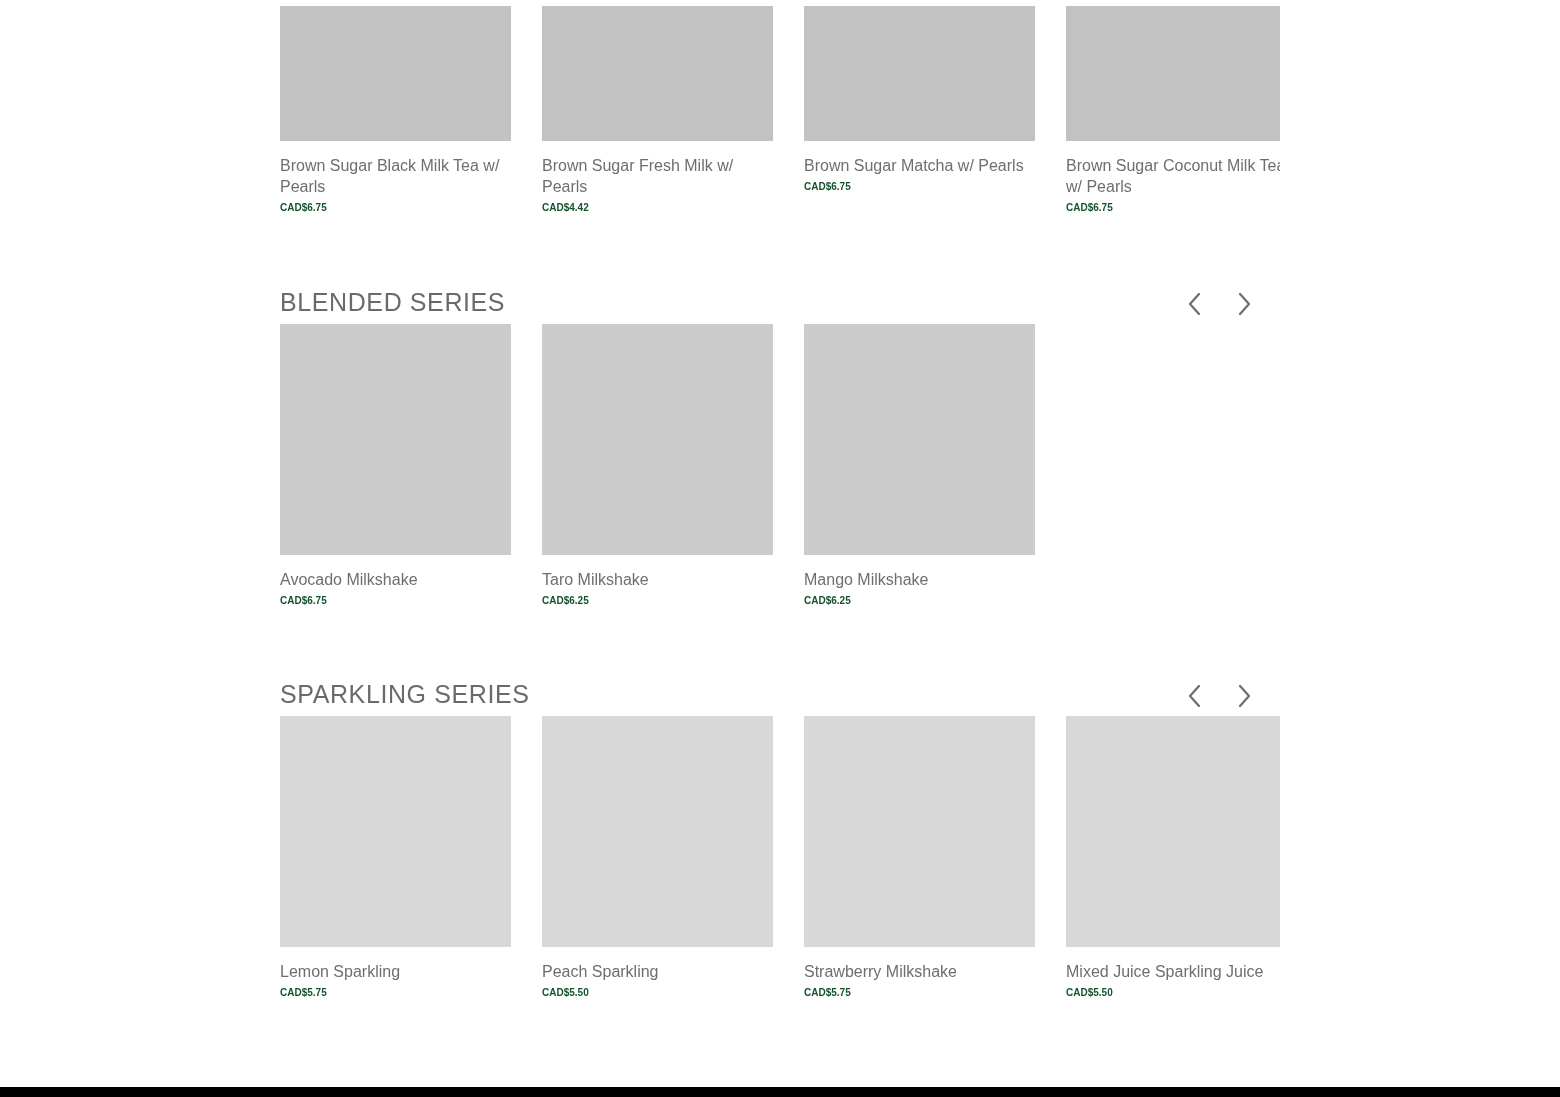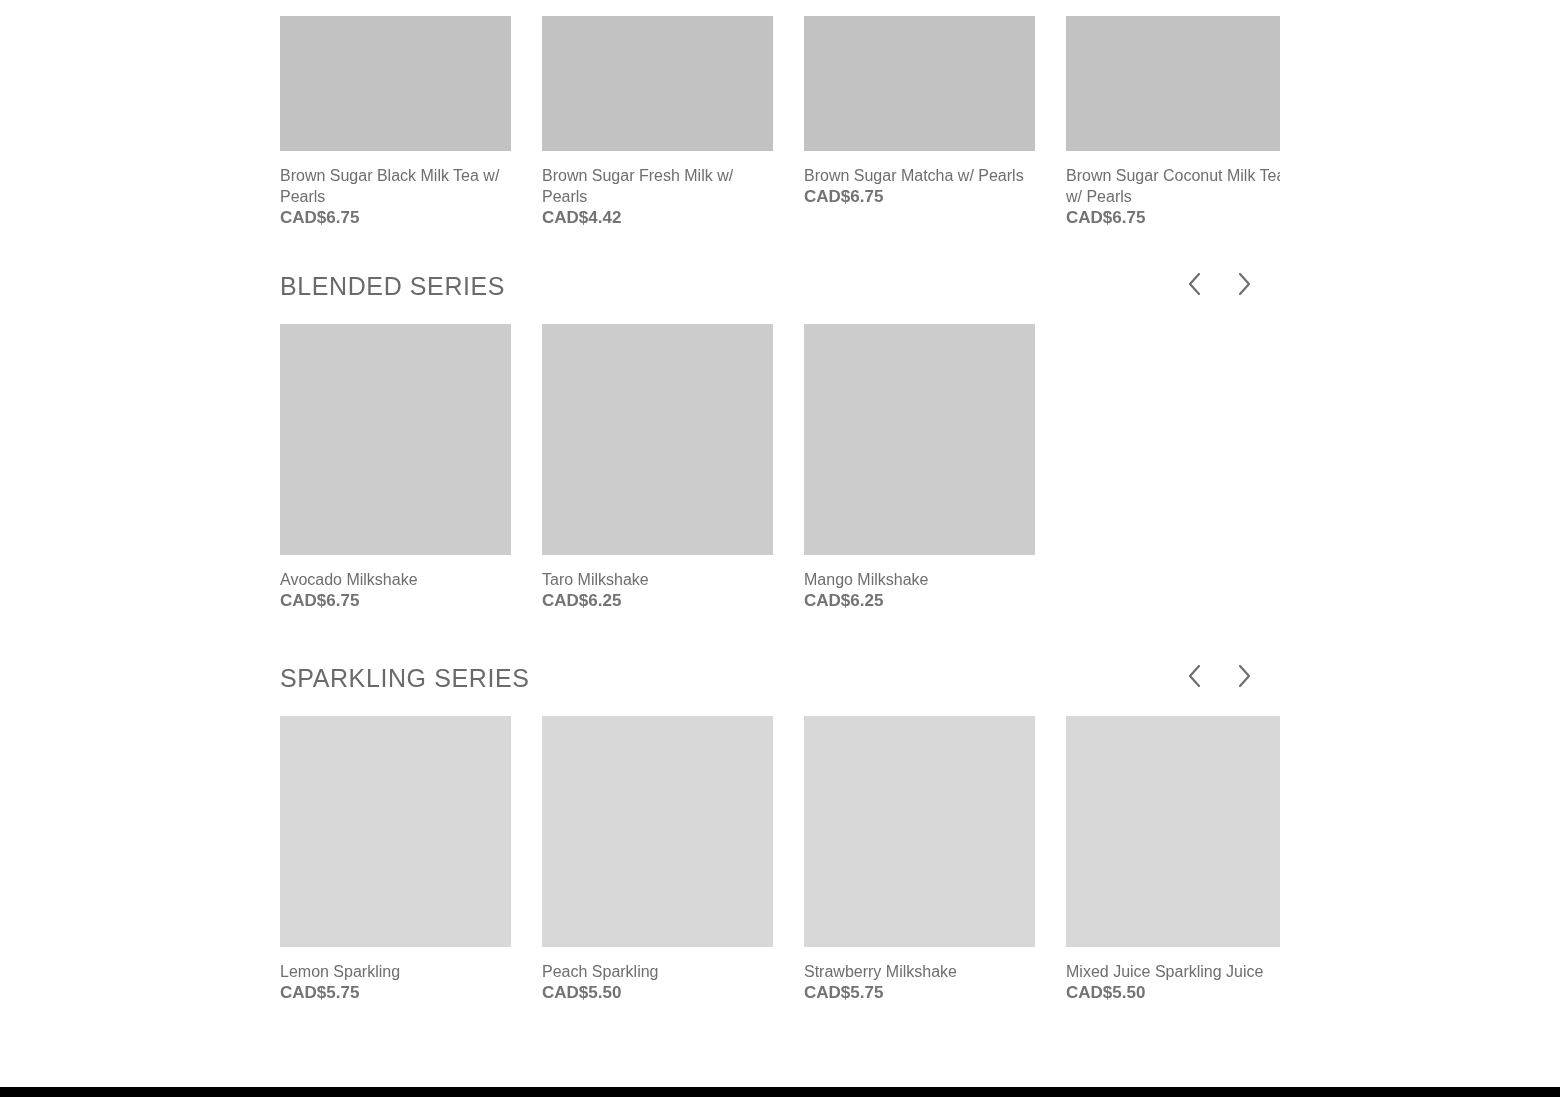--- a/index.html
+++ b/index.html
@@ -21,21 +21,21 @@
     background: #ffffff;
   }
 
   
   .section { position: relative; width: 1000px; }
 
   .section-head {
     position: relative;
     height: 46px;
     display: flex;
-    align-items: flex-start;
+    align-items: flex-end;
     justify-content: space-between;
     gap: 16px;
   }
 
   .section-title {
     font-size: 25px;
     line-height: 30px;
     font-weight: 400;
     letter-spacing: .6px;
     color: #6a6a6a;
@@ -91,28 +91,28 @@
     margin-top: 14px;
     font-size: 16px;
     line-height: 21px;
     font-weight: 400;
     color: #6e6e6e;
     white-space: pre-line;
   }
 
   .card-price {
     margin-top: 1px;
-    font-size: 17px;
+    font-size: 10px;
     line-height: 20px;
     font-weight: 700;
-    color: #737373;
-  }
-
-  
-  .section-topcut { position: absolute; left: 280px; top: 16px; width: 1000px; }
+    color: #14532d;
+  }
+
+  
+  .section-topcut { position: absolute; left: 280px; top: 6px; width: 1000px; }
   .section-topcut .card-thumb { height: 135px; background: #c2c2c2; }
 
   .section-blended  { position: absolute; left: 280px; top: 271px;  width: 1000px; }
   .section-blended  .card-thumb { background: #cccccc; }
 
   .section-sparkling { position: absolute; left: 280px; top: 663px; width: 1000px; }
   .section-sparkling .card-thumb { background: #d8d8d8; }
 
   .section-blended .row-viewport,
   .section-sparkling .row-viewport { margin-top: 7px; }

